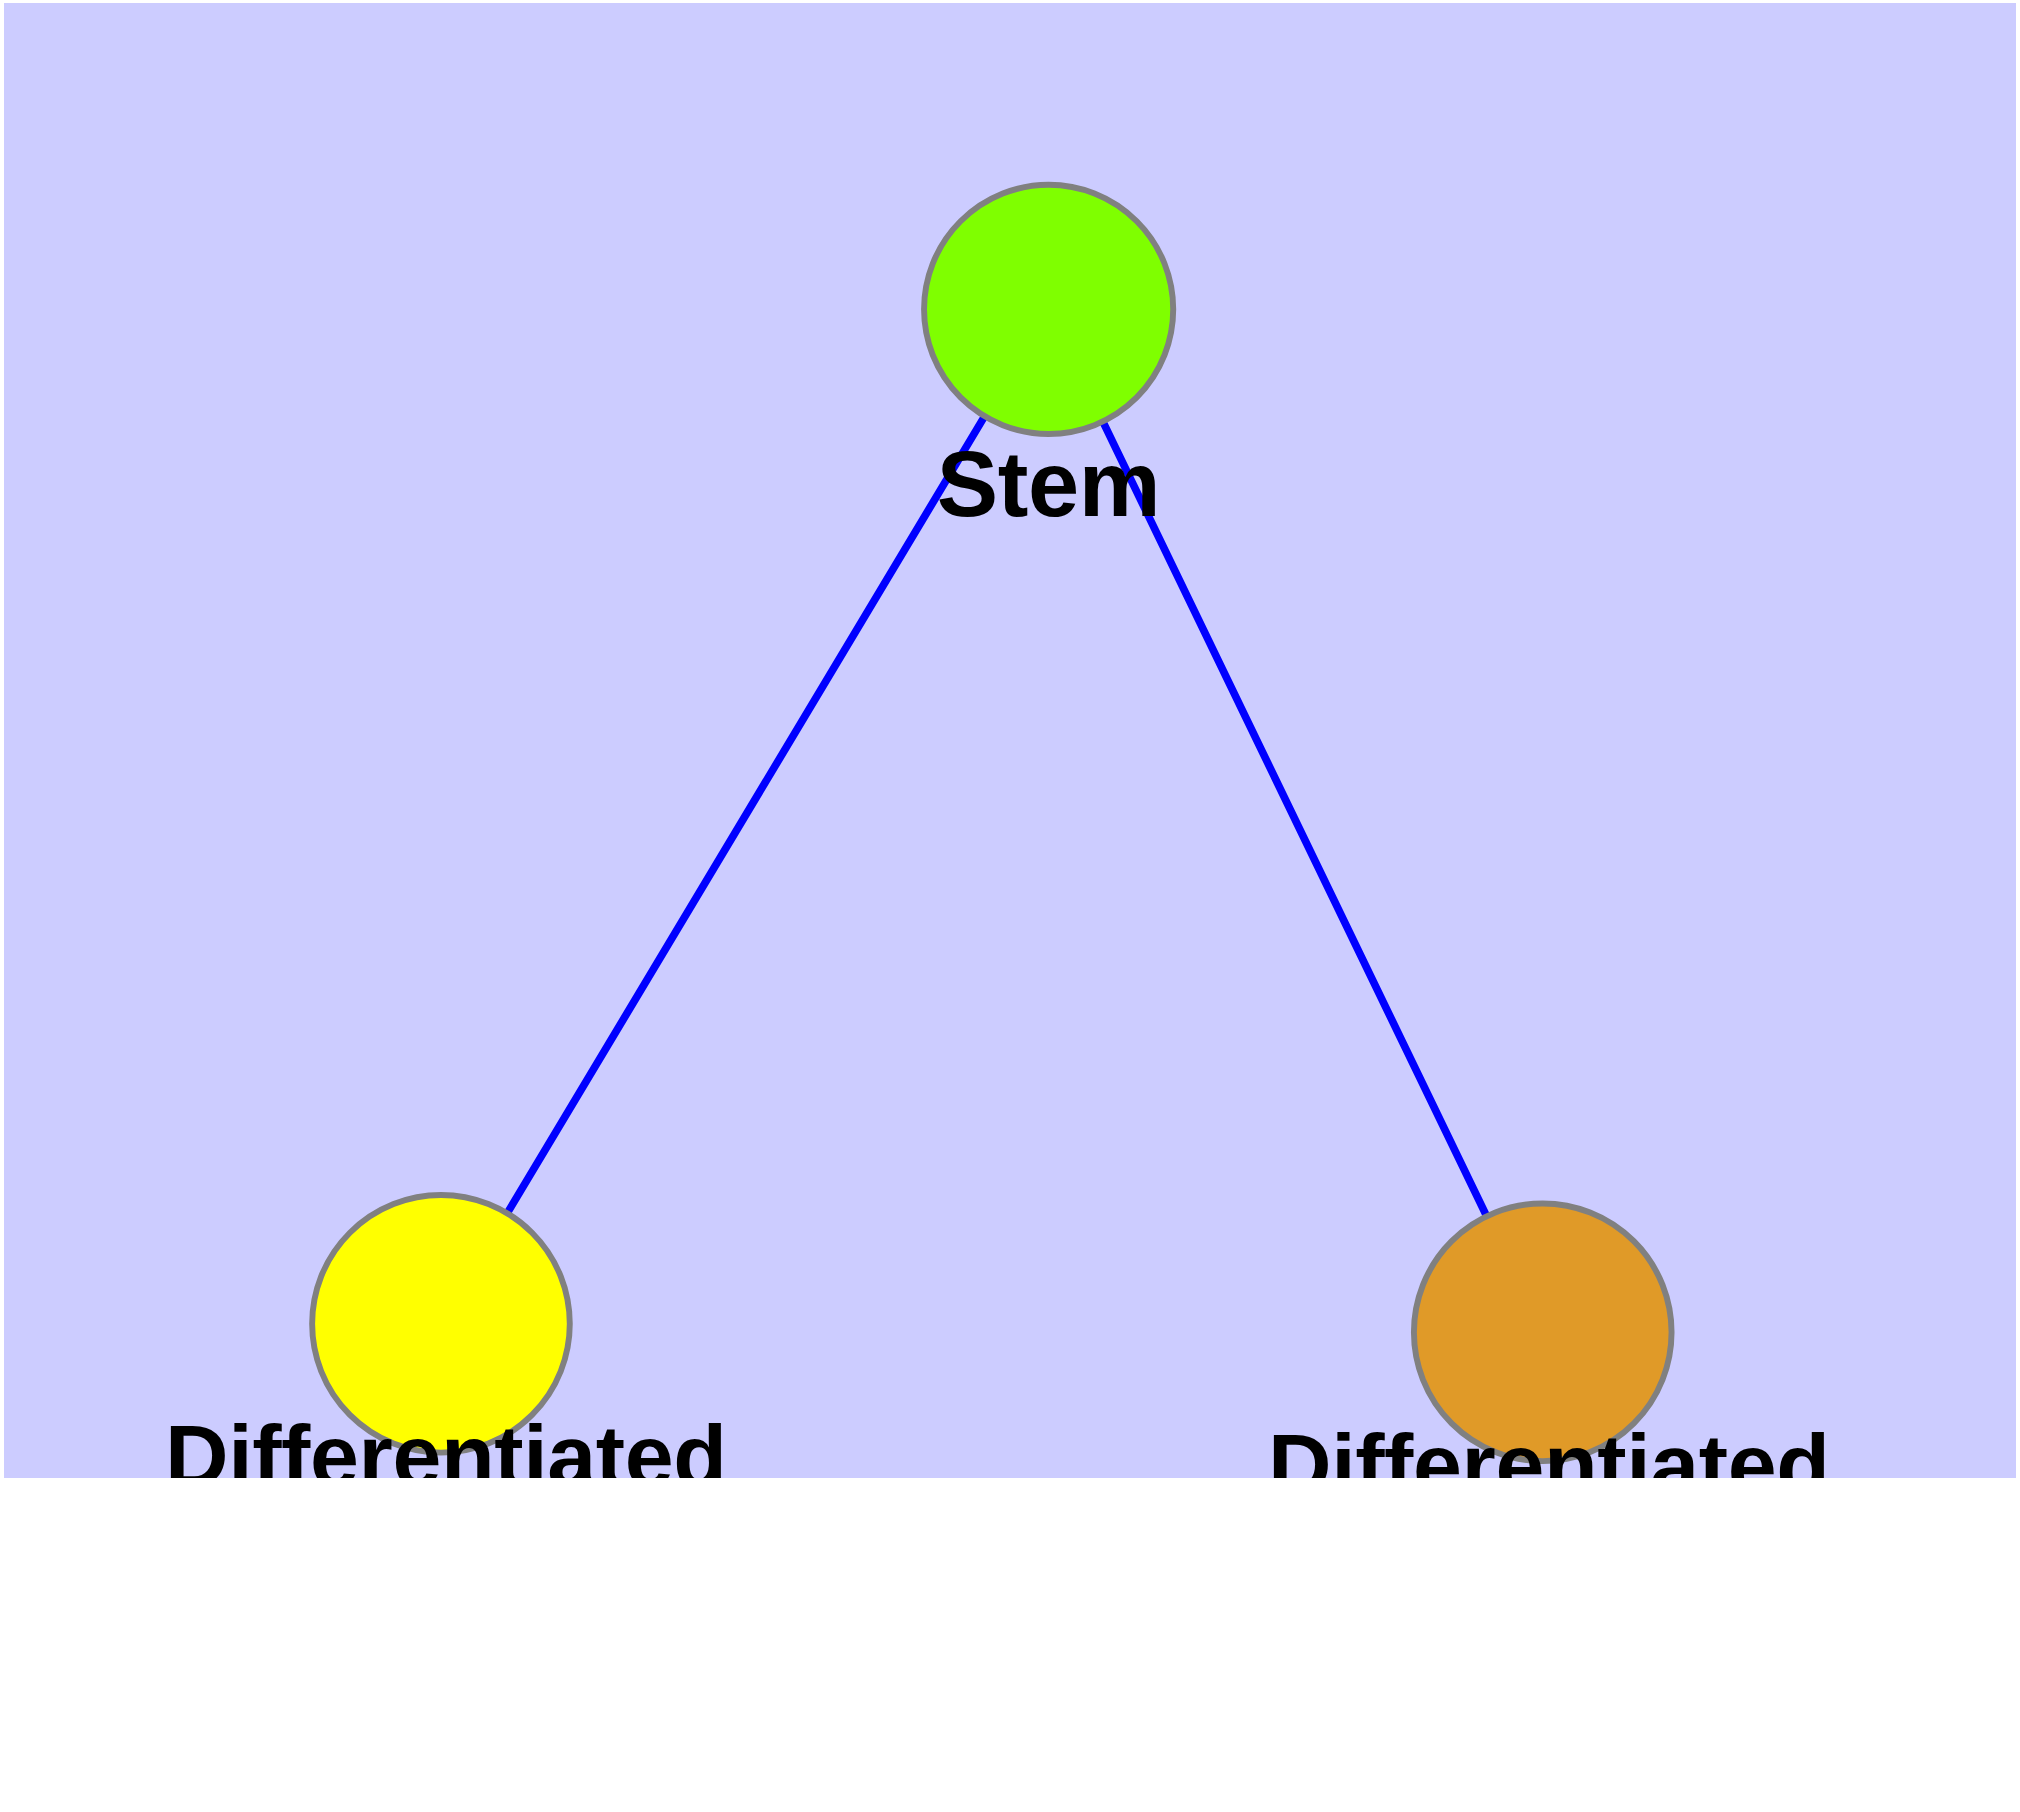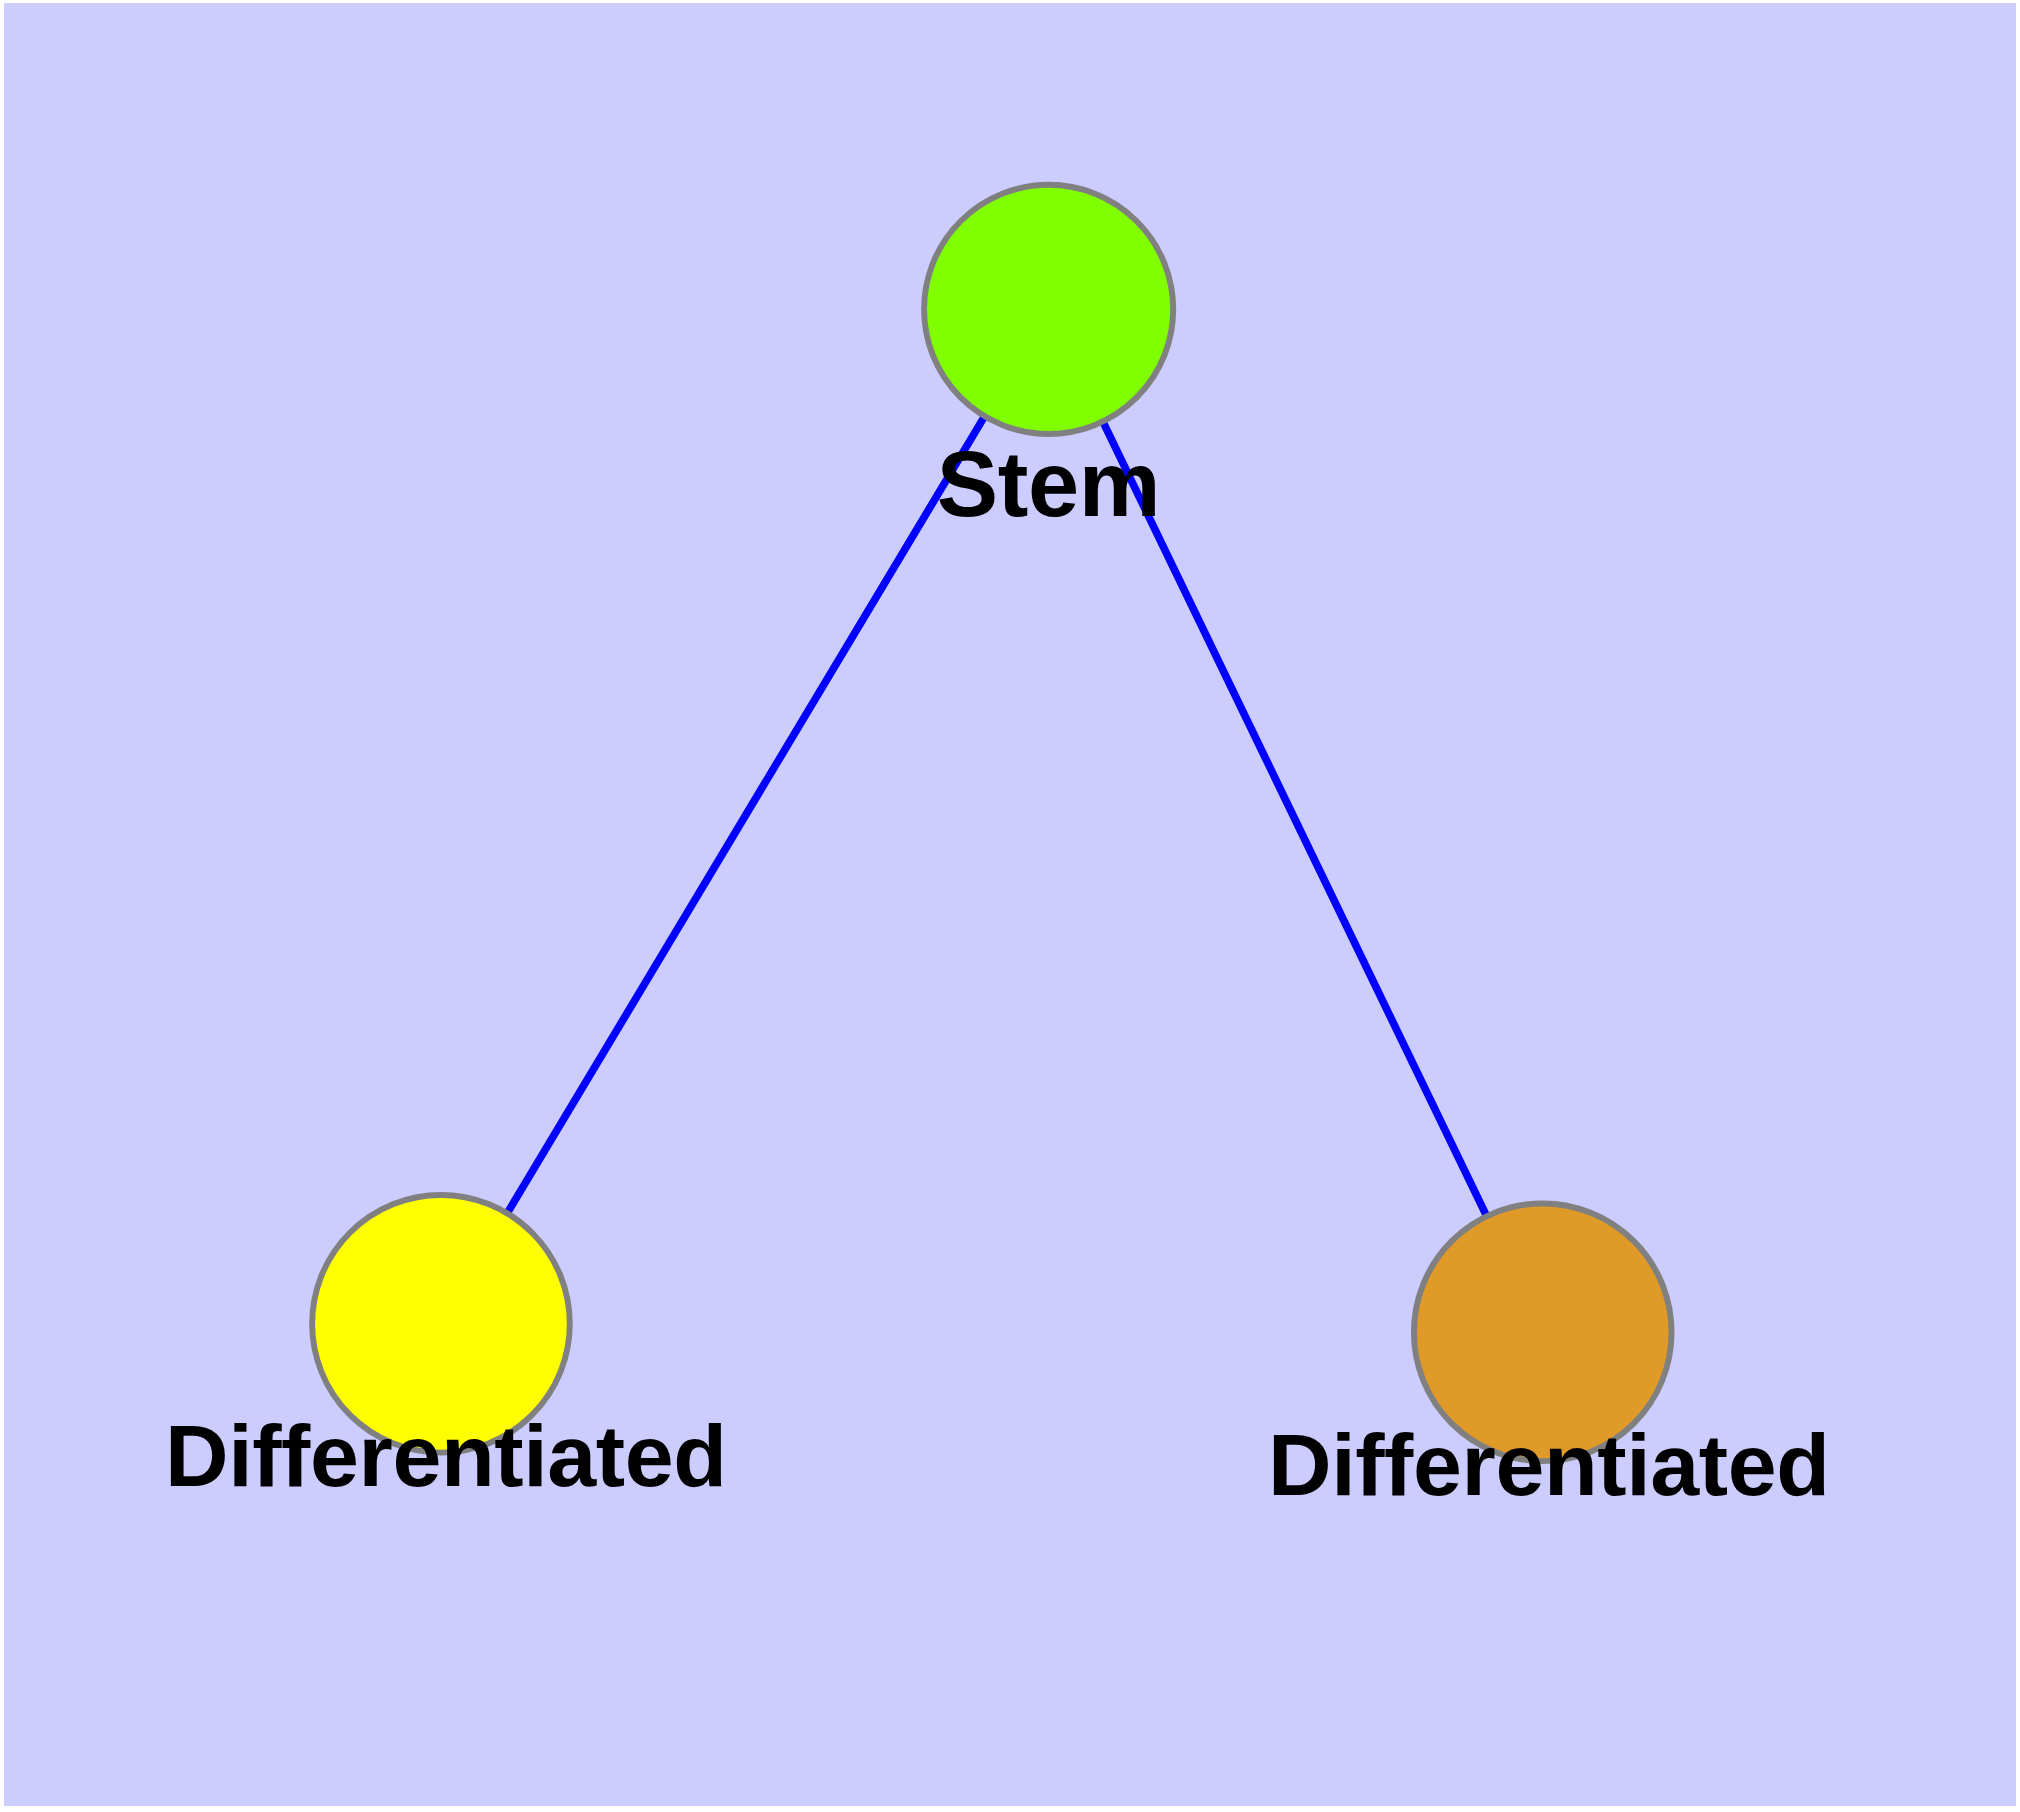--- a/index.html
+++ b/index.html
@@ -4,21 +4,21 @@
 <title>Cell Differentiation Graph</title>
 <style>
   html, body {
     margin: 0;
     padding: 0;
     background: #ffffff;
   }
   #stage {
     position: relative;
     width: 2021px;
-    height: 1812px;
+    height: 1478px;
     background: #ffffff;
     overflow: hidden;
     font-family: "Liberation Sans", "DejaVu Sans", sans-serif;
   }
   #canvas-bg {
     position: absolute;
     left: 4.2px;
     top: 3.4px;
     width: 2012px;
     height: 1803px;

